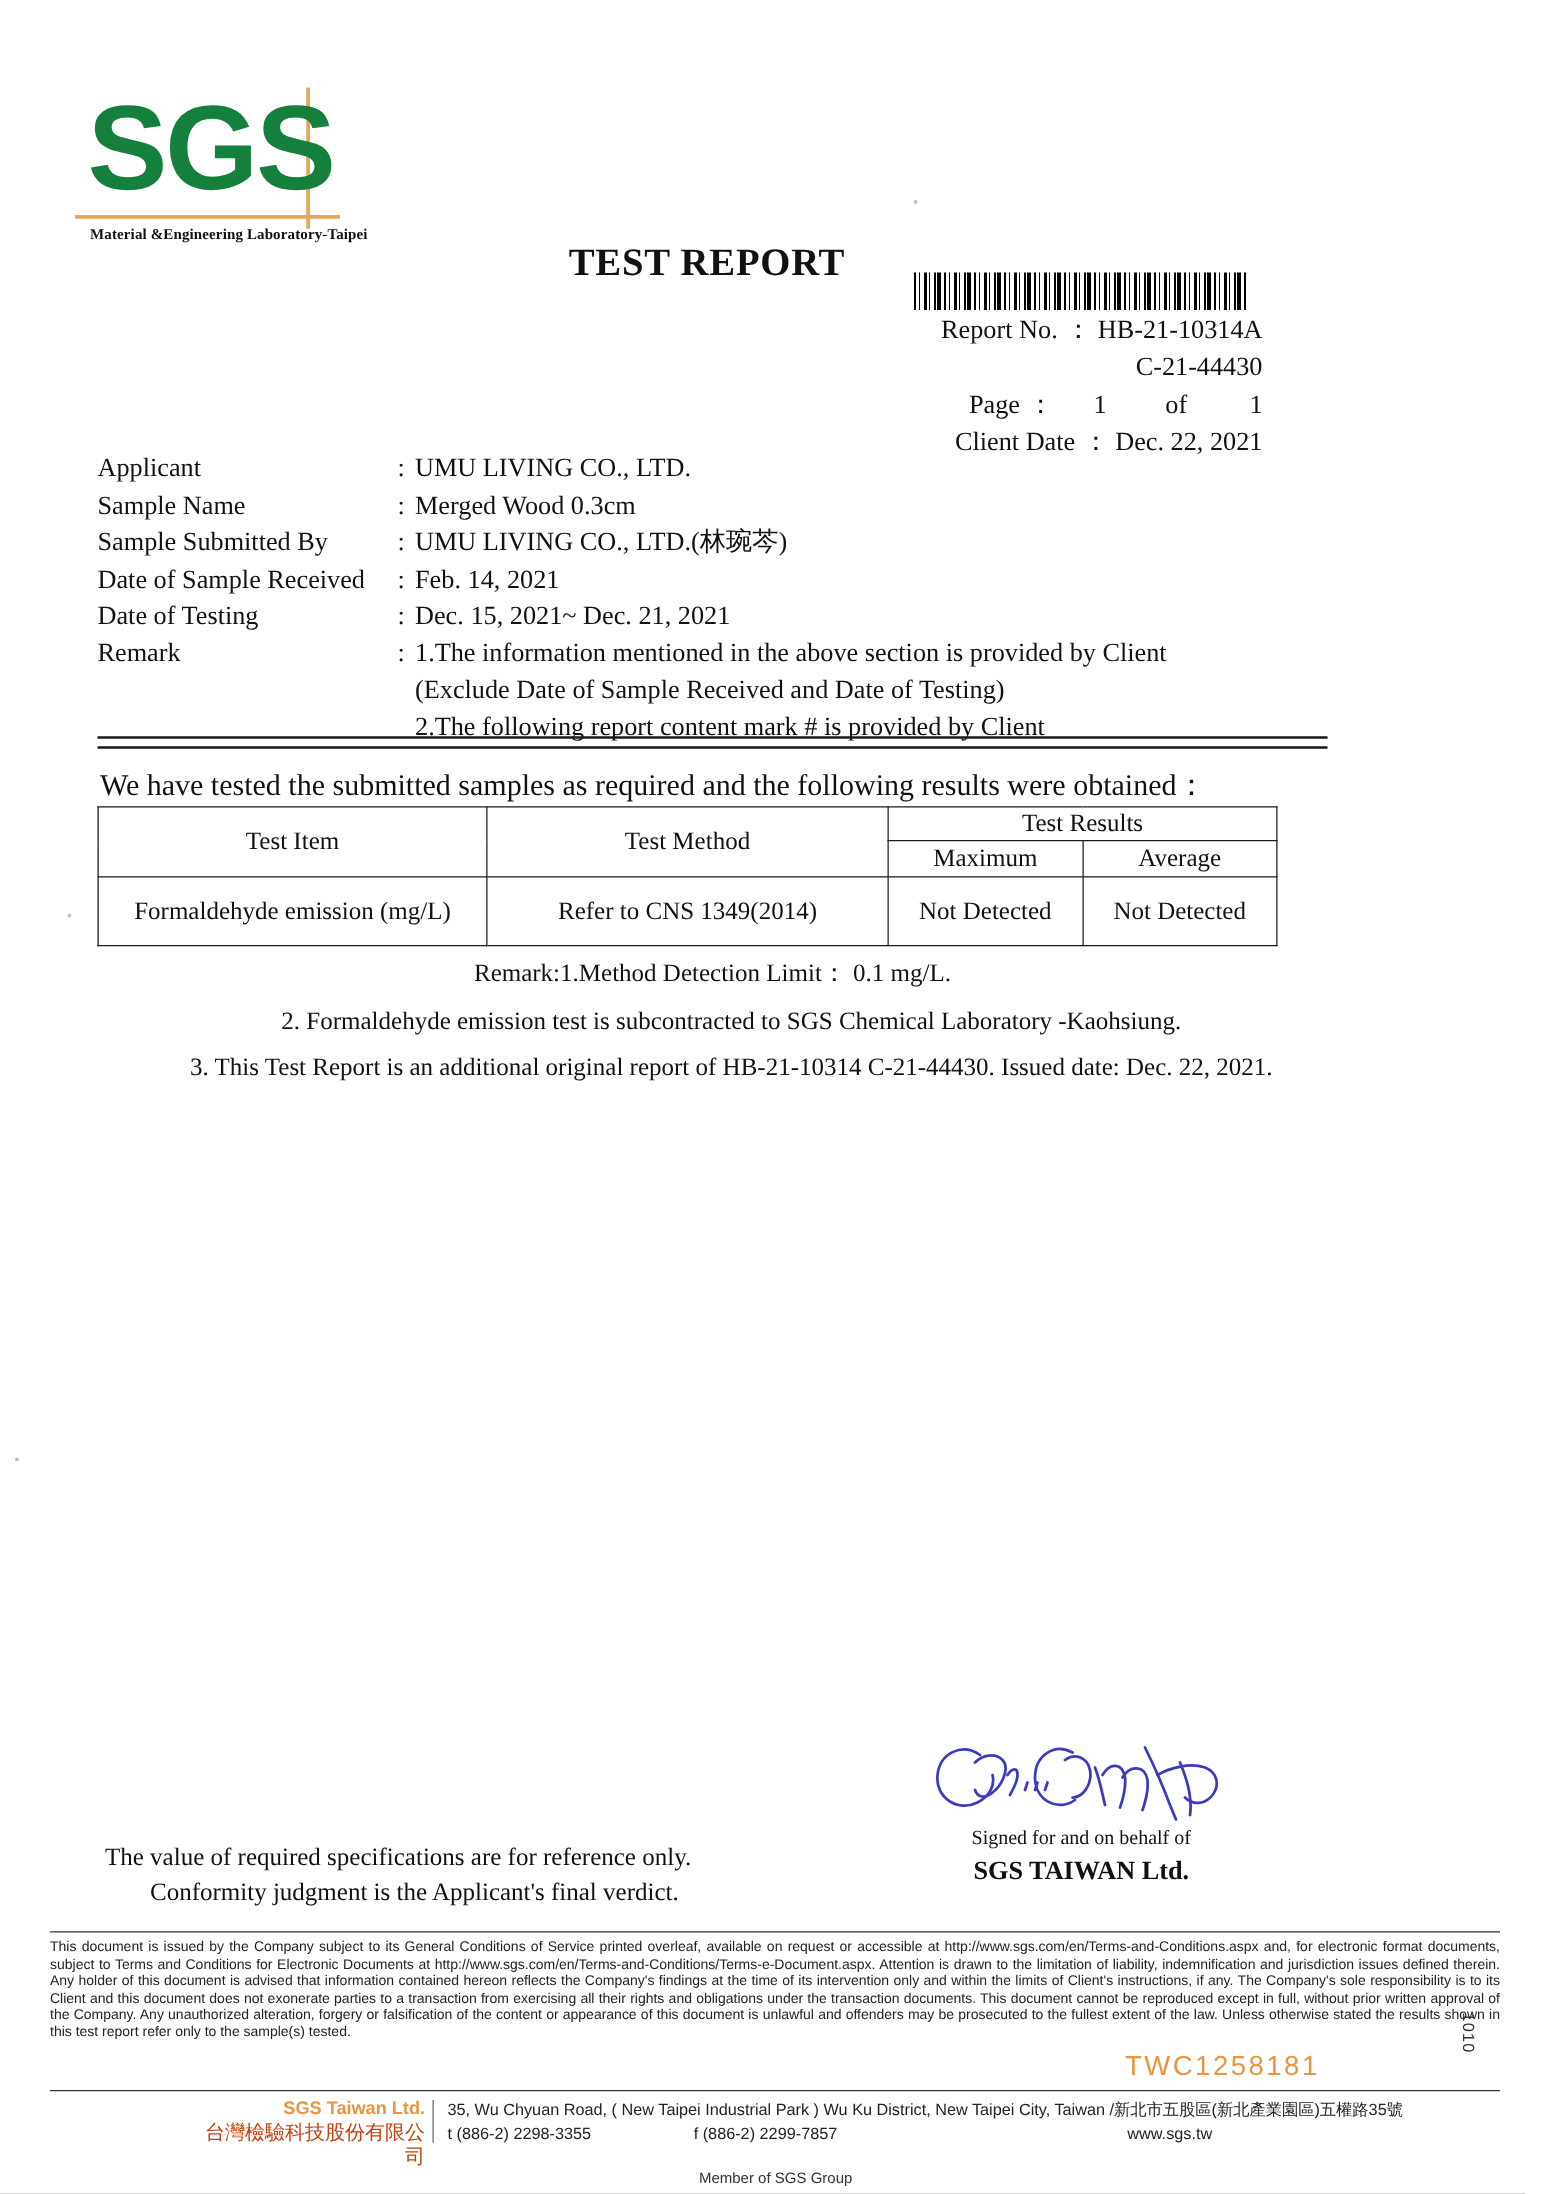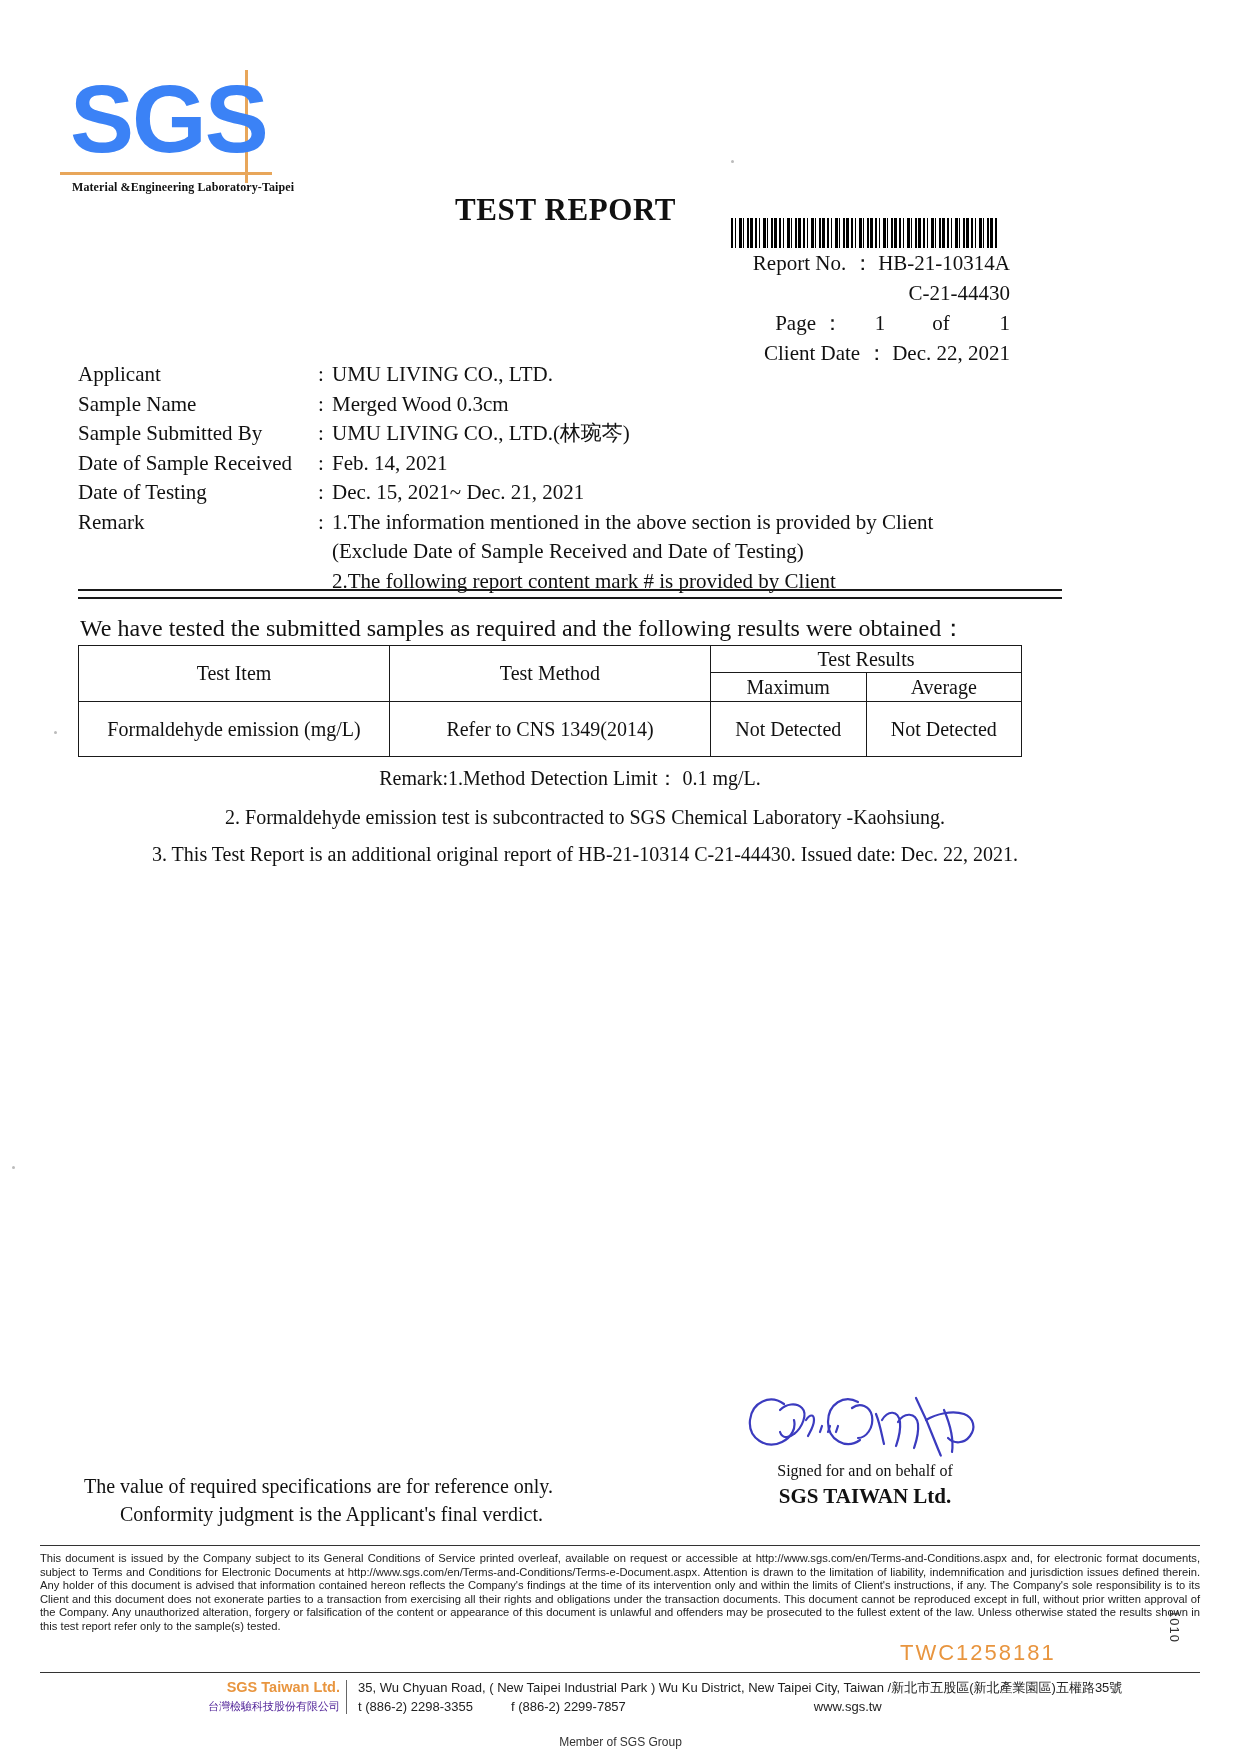--- a/index.html
+++ b/index.html
@@ -27,21 +27,21 @@
     height: 110px;
   }
   .logo-text {
     position: absolute;
     left: 0px;
     top: -6px;
     font-family: "Liberation Sans", "DejaVu Sans", sans-serif;
     font-weight: bold;
     font-size: 96px;
     letter-spacing: -2px;
-    color: #3b82f6;
+    color: #15803d;
     line-height: 110px;
   }
   .logo-vline {
     position: absolute;
     left: 175px;
     top: 0px;
     width: 3px;
     height: 113px;
     background: #e8a65a;
   }
@@ -278,38 +278,38 @@
     left: 0;
     top: 0;
     width: 190px;
     text-align: right;
   }
   .addr-co {
     color: #e8953f;
     font-weight: bold;
     font-size: 14.5px;
   }
-  .addr-cn { font-size: 11px; color: #4c1d95; }
+  .addr-cn { font-size: 16px; color: #c2410c; }
   .addr-divider {
     position: absolute;
     left: 196px;
     top: 2px;
     width: 1px;
     height: 34px;
     background: #666;
   }
   .addr-right {
     position: absolute;
     left: 208px;
     top: 0;
     width: 830px;
   }
   .addr-r2 {
     display: flex;
-    gap: 38px;
+    gap: 82px;
     align-items: flex-start;
   }
   .addr-web { margin-left: 150px; }
   .member {
     position: absolute;
     left: 0;
     top: 1735px;
     width: 1241px;
     text-align: center;
     font-family: "Liberation Sans", "DejaVu Sans", sans-serif;

